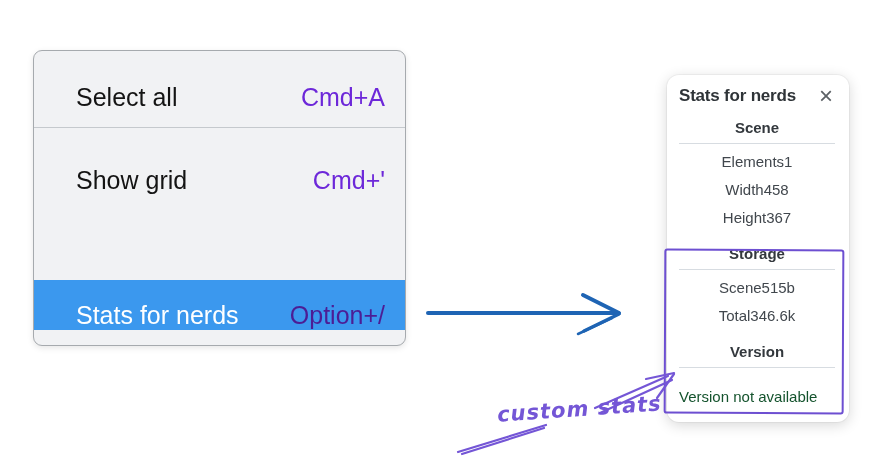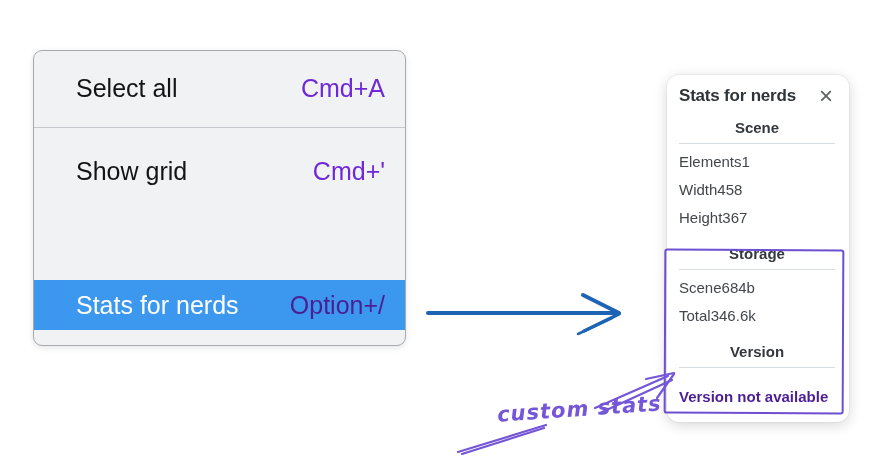--- a/index.html
+++ b/index.html
@@ -9,21 +9,21 @@
   
   .context-menu {
     position: absolute; left: 33px; top: 50px; width: 373px; height: 296px;
     background: #f1f2f4;
     border: 1.5px solid #a6aaae;
     border-radius: 9px;
     box-shadow: 0 2px 6px rgba(0,0,0,0.10);
   }
   .menu-row {
     position: absolute; left: 0; right: 0; height: 48px;
-    display: flex; justify-content: space-between; align-items: center;
+    display: flex; justify-content: space-between; align-items: flex-end;
     padding: 0 20px 0 42px;
     font-size: 25px; color: #141414;
     cursor: default;
   }
   .menu-row .shortcut { color: #6d28d9; }
   .menu-row.highlighted {
     background: #3b98ee; color: #ffffff; height: 50px;
   }
   .menu-row.highlighted .shortcut { color: #4c1d95; }
   .menu-divider {
@@ -37,22 +37,22 @@
     background: #ffffff; border-radius: 12px;
     box-shadow: 0 0 0 1px rgba(0,0,0,0.04), 0 3px 14px rgba(0,0,0,0.16);
     padding: 11px 14px 10px 12px;
     color: #343a40; font-size: 15px;
   }
   .panel-header { display: flex; justify-content: space-between; align-items: center; }
   .panel-title { font-weight: bold; font-size: 17px; color: #2f3438; letter-spacing: -0.2px; }
   .close-btn { font-size: 24px; line-height: 18px; color: #5c6166; font-weight: 400; cursor: pointer; padding: 0 2px; }
   .section-header { text-align: center; font-weight: bold; font-size: 15px; margin-top: 13px; color: #33383d; }
   .sep { border: none; border-top: 1px solid #d7dce1; margin: 7px 0 4px 0; }
-  .stat-row { display: flex; justify-content: flex-start; line-height: 28px; color: #41474d; }
-  .stat-note { line-height: 26px; margin-top: 16px; color: #4c1d95; font-weight: bold; }
+  .stat-row { display: flex; justify-content: center; line-height: 28px; color: #41474d; }
+  .stat-note { line-height: 26px; margin-top: 16px; color: #14532d; }
 
   
   .highlight-rect {
     position: absolute; left: 664px; top: 249px; width: 180px; height: 165px;
     border: 2px solid #6d4fd1; border-radius: 3px;
     transform: rotate(0.25deg);
     pointer-events: none;
   }
   .annotation-label {
     position: absolute; left: 497px; top: 397px;
@@ -121,21 +121,21 @@
   <div class="stat-row">
     <span>Height</span>
     <span>367</span>
   </div>
 
   <div class="section-header">Storage</div>
   <hr class="sep">
 
   <div class="stat-row">
     <span>Scene</span>
-    <span>684b</span>
+    <span>515b</span>
   </div>
   <div class="stat-row">
     <span>Total</span>
     <span>346.6k</span>
   </div>
 
   <div class="section-header">Version</div>
   <hr class="sep">
   <div class="stat-note">Version not available</div>
 </div>

